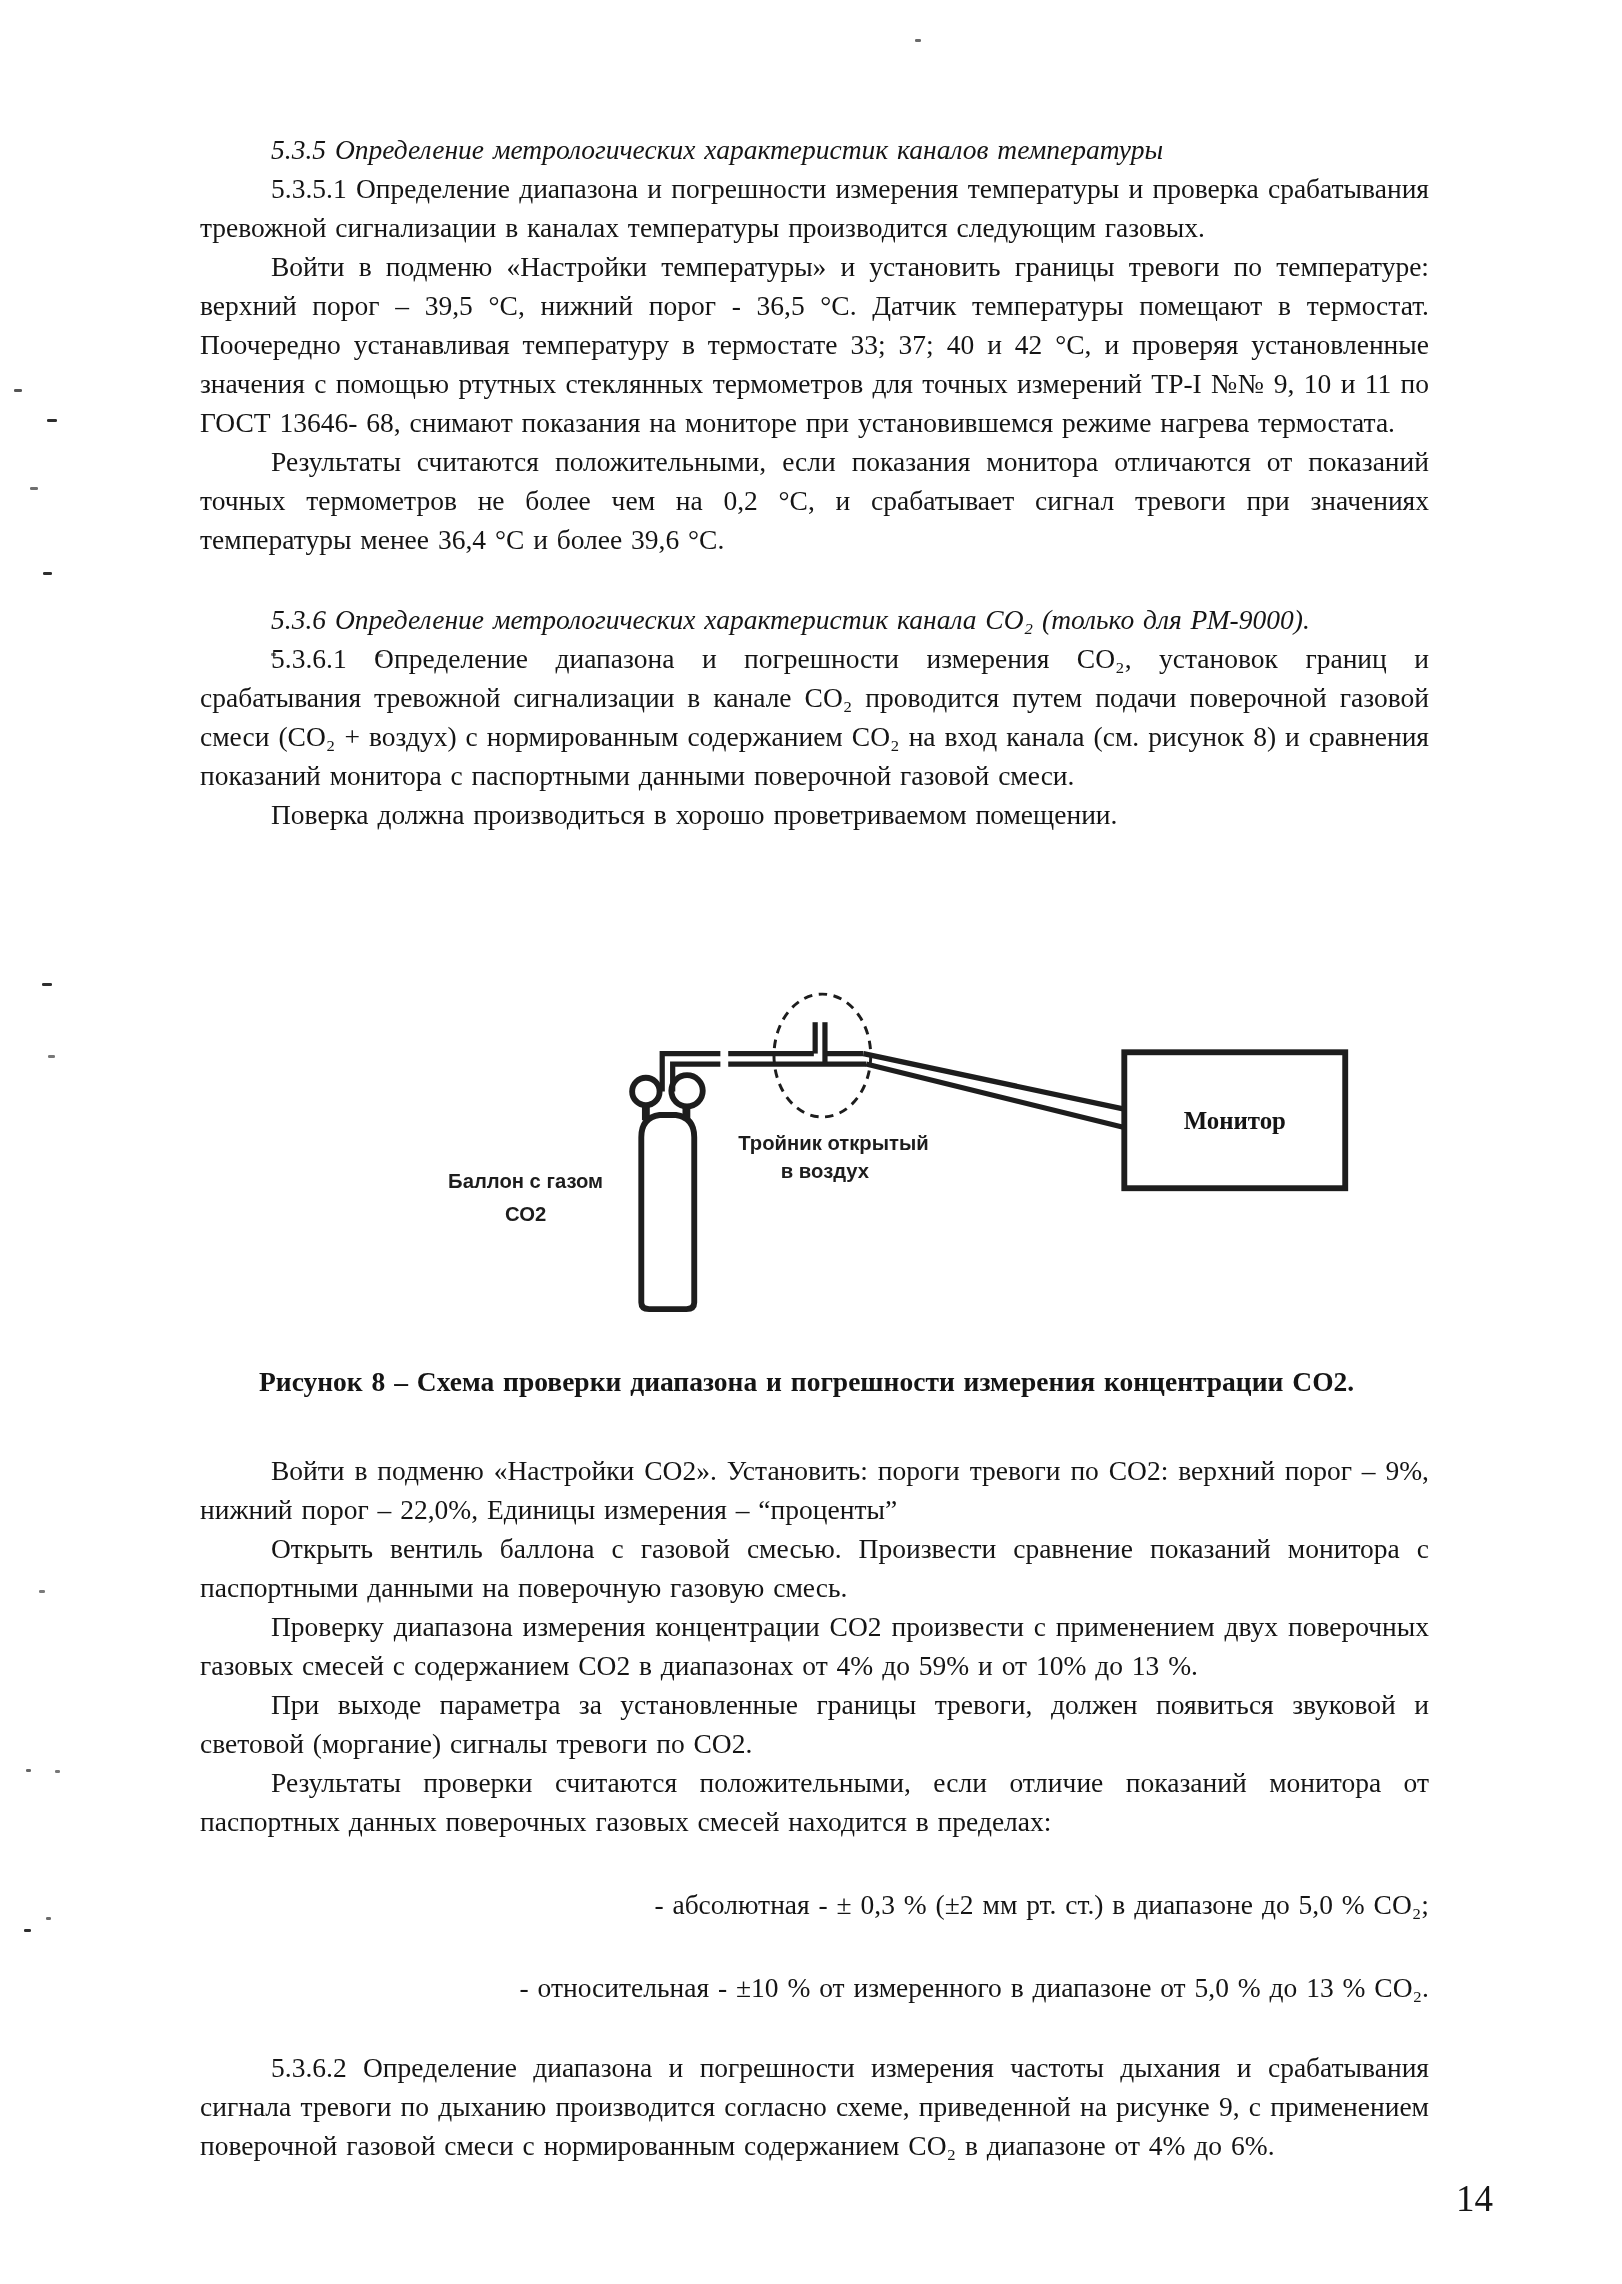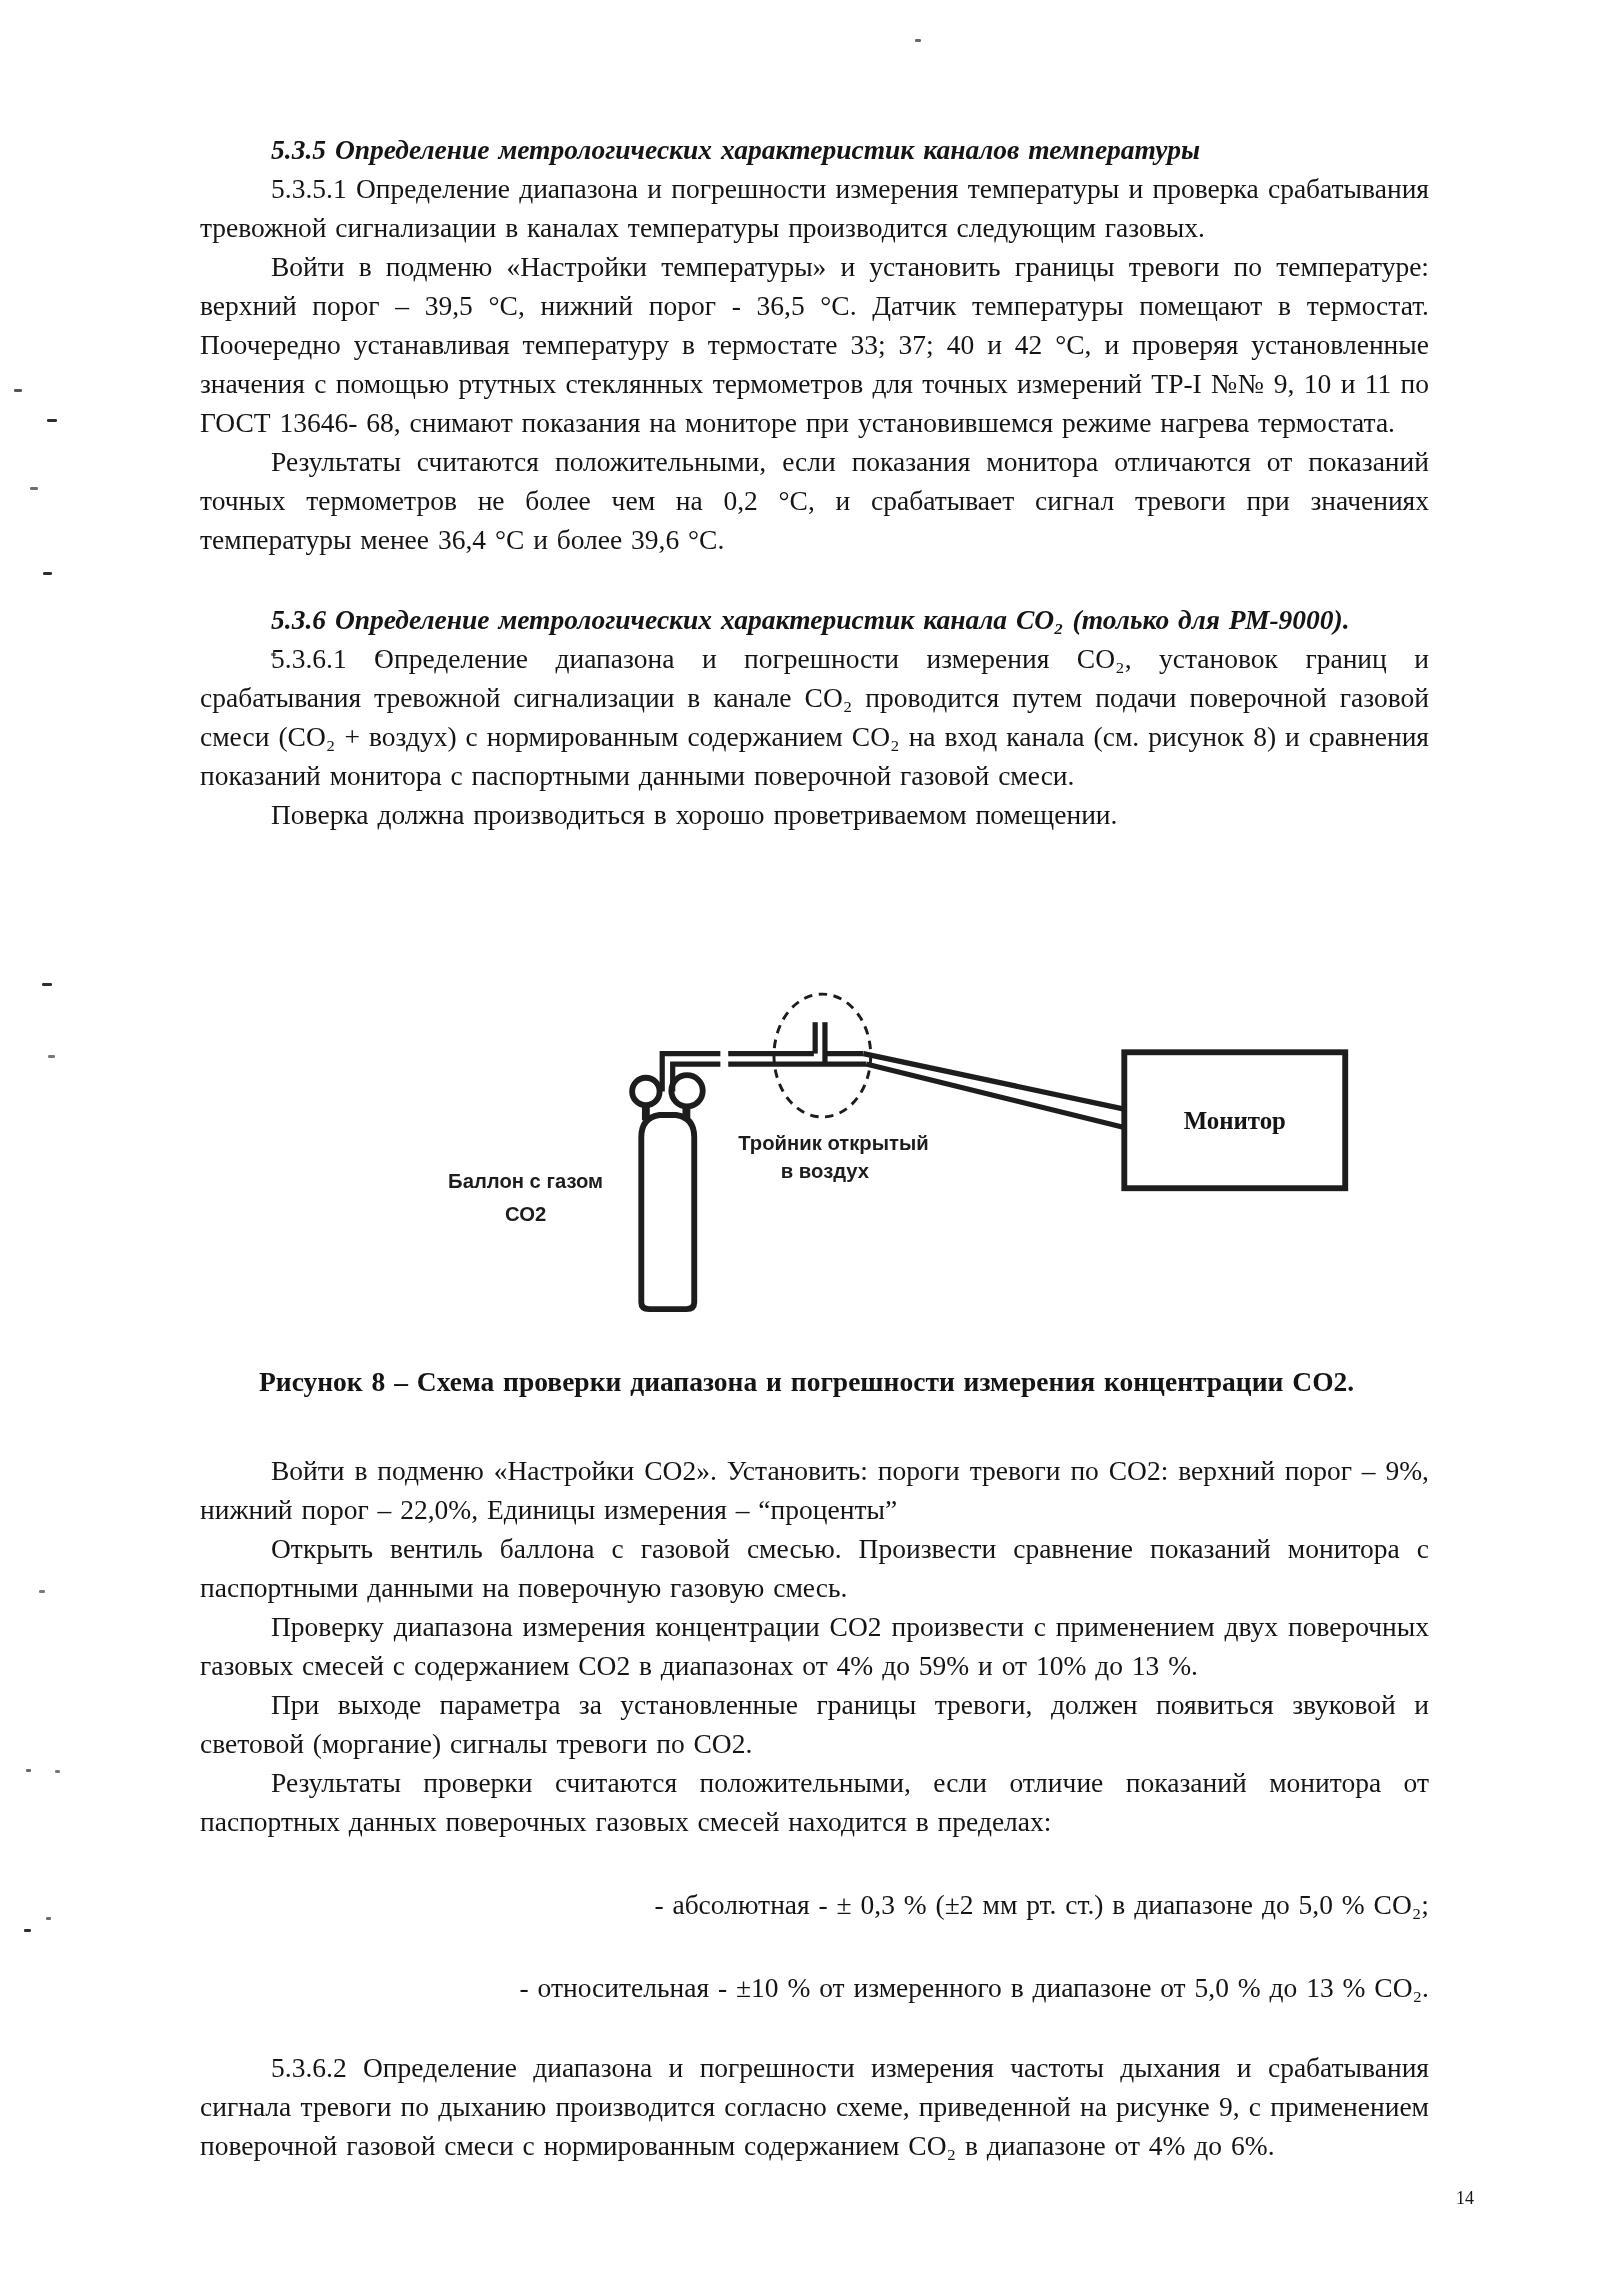--- a/index.html
+++ b/index.html
@@ -14,21 +14,21 @@
   .flow-top{position:absolute;left:200px;top:130px;width:1229px;}
   .flow-bottom{position:absolute;left:200px;top:1451px;width:1229px;}
   .para{
     margin:0;
     font-size:27.5px;
     line-height:39px;
     text-align:justify;
     text-indent:71px;
     word-spacing:2px;
   }
-  .heading{font-style:italic;text-align:left;font-weight:bold;}
+  .heading{font-style:italic;text-align:left;}
   .gap-above{margin-top:41px;}
   .list-item{text-indent:52px;text-align:right;margin-top:44px;}
   .caption{
     position:absolute;left:200px;top:1362px;width:1229px;
     margin:0;font-size:27.5px;line-height:39px;text-indent:59px;
     text-align:left;word-spacing:2px;font-weight:bold;
   }
   .figure{position:absolute;left:200px;top:949px;width:1229px;height:400px;margin:0;text-align:right;}
   .figure svg{display:block;width:1229px;height:400px;}
   .diagram-stroke{stroke:#1d1d1d;fill:none;}
@@ -36,21 +36,21 @@
   .diagram-label{
     font-family:"Liberation Sans", sans-serif;
     font-weight:bold;font-size:31px;fill:#1d1d1d;text-anchor:middle;
   }
   .monitor-label{
     font-family:"Liberation Serif", serif;
     font-weight:bold;font-size:38px;fill:#141414;text-anchor:middle;
   }
   .page-number{
     position:absolute;left:1456px;top:2183px;
-    font-size:18px;line-height:31px;color:#151515;
+    font-size:37px;line-height:31px;color:#151515;
   }
   .speck{position:absolute;background:#2e2e2e;border-radius:1.3px;}
 </style>
 </head>
 <body>
 
 <div class="page">
 
   <div class="speck" style="left:915px;top:39px;width:5.9px;height:2.6px;background:#6a6a6a;"></div>
   <div class="speck" style="left:14.4px;top:389px;width:7.2px;height:2.6px;background:#555;"></div>

